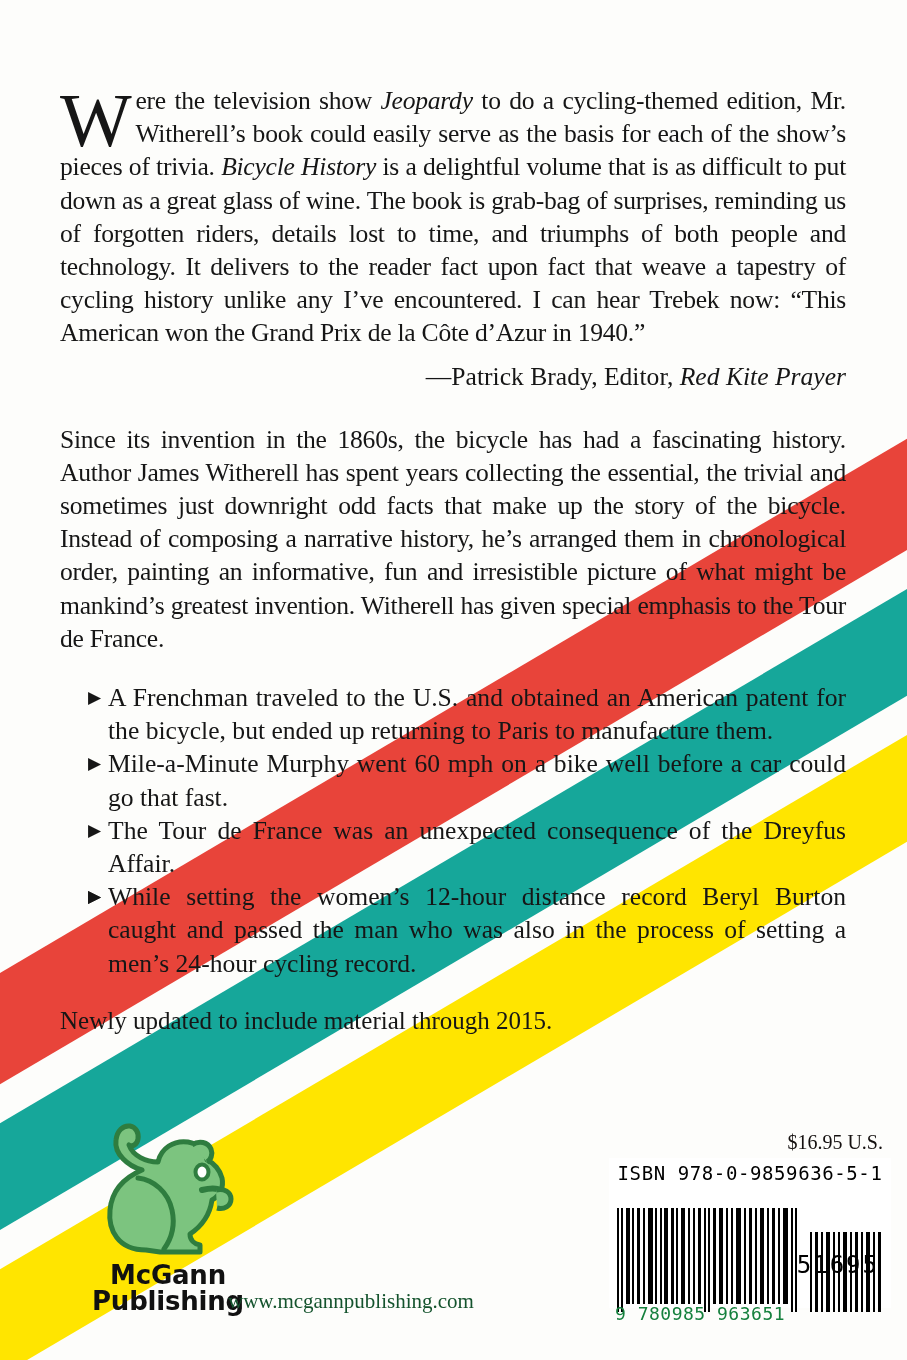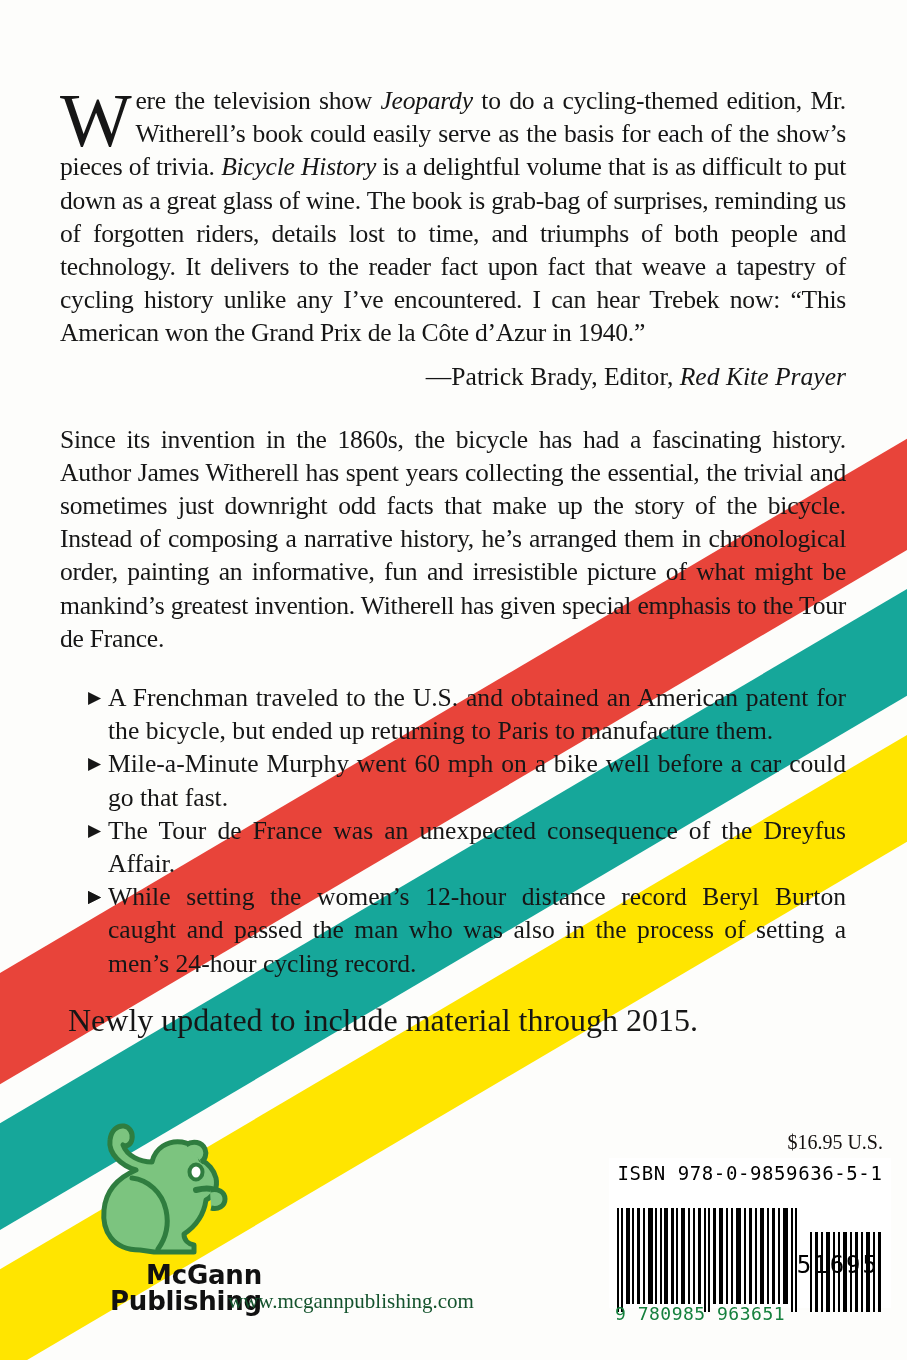--- a/index.html
+++ b/index.html
@@ -101,33 +101,33 @@
     margin: 0;
   }
   ul.bullets li .tri {
     position: absolute;
     left: 0;
     top: 0;
     font-size: 17px;
     line-height: 33.2px;
   }
   .closing {
-    font-size: 32px;
-    line-height: 33.2px;
-    margin: 10px 0 0 8px;
+    font-size: 25px;
+    line-height: 33.2px;
+    margin: 10px 0 0 0;
   }
 
   
   .logo-block {
     position: absolute;
-    left: 62px;
+    left: 68px;
     top: 1118px;
     width: 200px;
     z-index: 4;
-    text-align: right;
+    text-align: center;
   }
   .logo-mark { width: 140px; height: 146px; display: block; margin: 0 auto; }
   .logo-name {
     font-family: "DejaVu Sans", sans-serif;
     font-weight: bold;
     font-size: 26px;
     line-height: 30px;
     color: #111;
     letter-spacing: -0.2px;
     margin-top: -4px;

